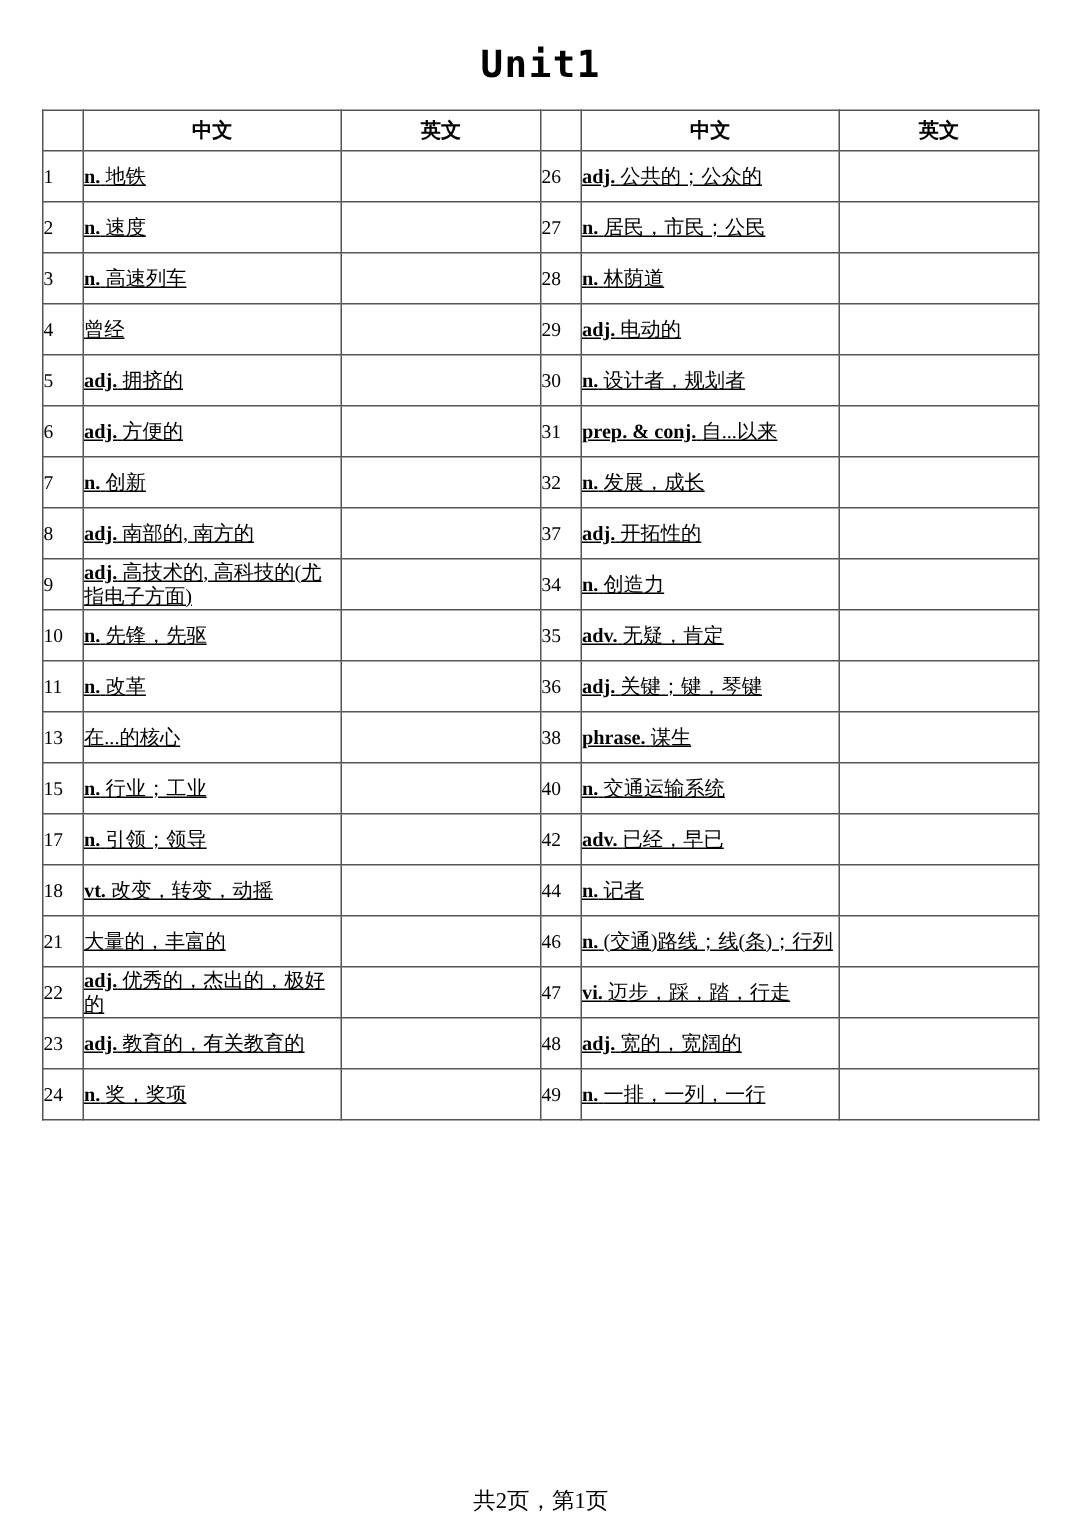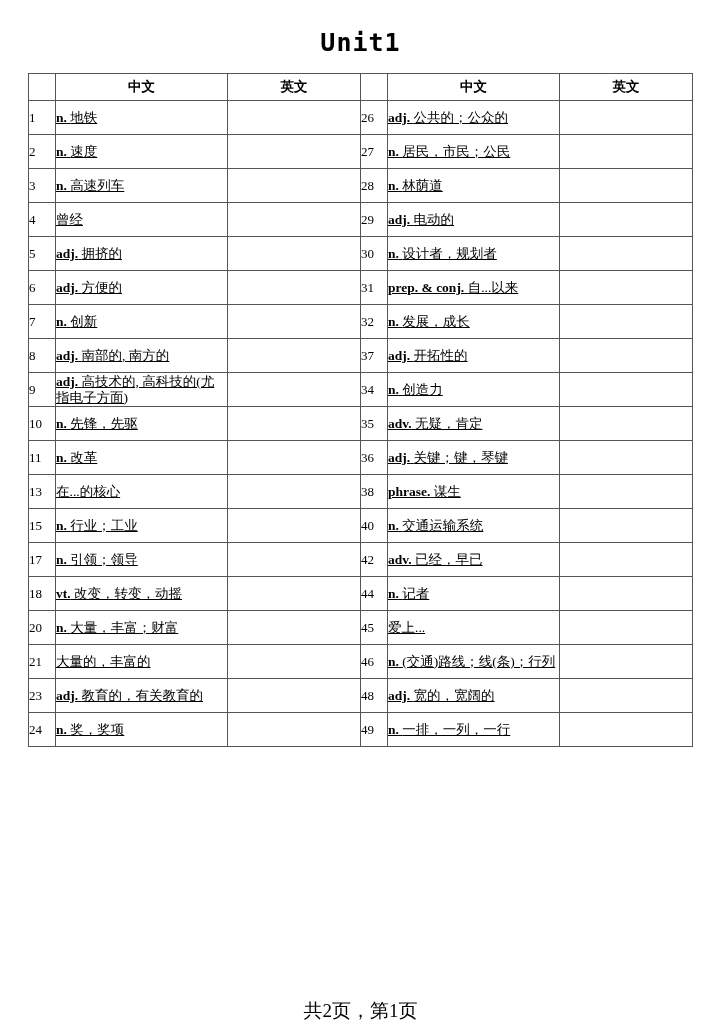--- a/index.html
+++ b/index.html
@@ -70,21 +70,22 @@
   col.c-num { width: 27px; }
   col.c-cn  { width: 172px; }
   col.c-en  { width: 133px; }
   tr.row { height: 34px; }
   .pos {
     font-weight: bold;
   }
   .footer {
     margin-top: auto;
     text-align: center;
-    font-size: 19px;
+    font-size: 15px;
+    padding-bottom: 14px;
     font-family: "Liberation Serif", serif;
   }
   .two-line {
     line-height: 1.1;
     font-size: 12.5px;
   }
 </style>
 </head>
 <body>
 
@@ -226,36 +227,36 @@
         </tr>
         <tr class="row">
           <td class="num">18</td>
           <td class="cn"><span class="pos">vt.</span> <span>改变，转变，动摇</span></td>
           <td class="en"></td>
           <td class="num">44</td>
           <td class="cn"><span class="pos">n.</span> <span>记者</span></td>
           <td class="en"></td>
         </tr>
         <tr class="row">
-          <td class="num">20</td>
-          <td class="cn"><span class="pos">n.</span> <span>大量，丰富；财富</span></td>
-          <td class="en"></td>
-          <td class="num">45</td>
-          <td class="cn"><span>爱上...</span></td>
-          <td class="en"></td>
-        </tr>
-        <tr class="row">
           <td class="num">21</td>
           <td class="cn"><span>大量的，丰富的</span></td>
           <td class="en"></td>
           <td class="num">46</td>
           <td class="cn two-line"><span class="pos">n.</span> <span>(交通)路线；线(条)；行列</span></td>
           <td class="en"></td>
         </tr>
         <tr class="row">
+          <td class="num">22</td>
+          <td class="cn"><span class="pos">adj.</span> <span>优秀的，杰出的，极好的</span></td>
+          <td class="en"></td>
+          <td class="num">47</td>
+          <td class="cn"><span class="pos">vi.</span> <span>迈步，踩，踏，行走</span></td>
+          <td class="en"></td>
+        </tr>
+        <tr class="row">
           <td class="num">23</td>
           <td class="cn"><span class="pos">adj.</span> <span>教育的，有关教育的</span></td>
           <td class="en"></td>
           <td class="num">48</td>
           <td class="cn"><span class="pos">adj.</span> <span>宽的，宽阔的</span></td>
           <td class="en"></td>
         </tr>
         <tr class="row">
           <td class="num">24</td>
           <td class="cn"><span class="pos">n.</span> <span>奖，奖项</span></td>

